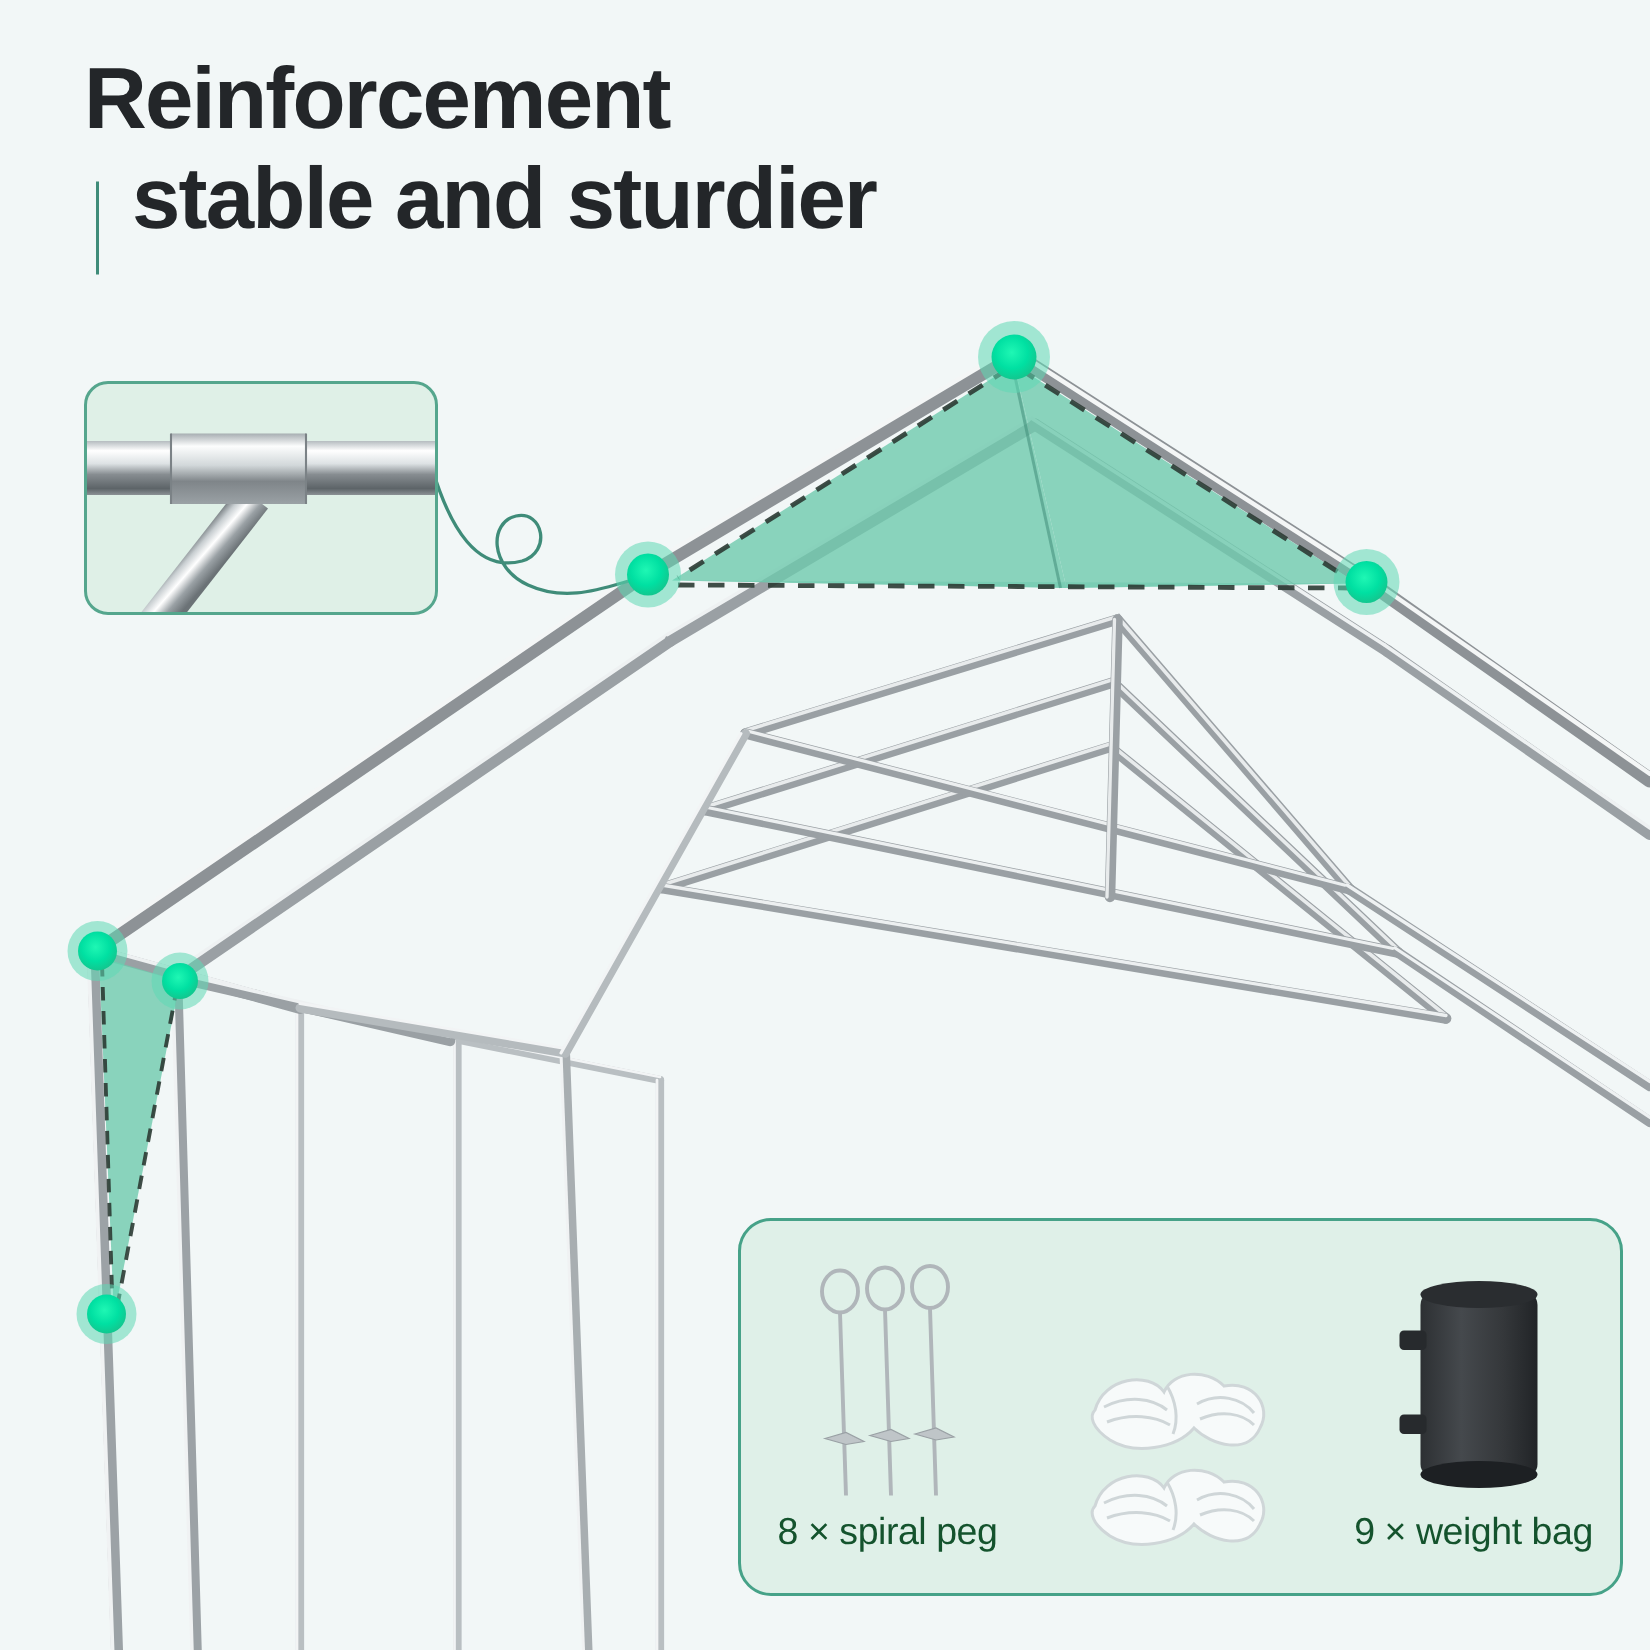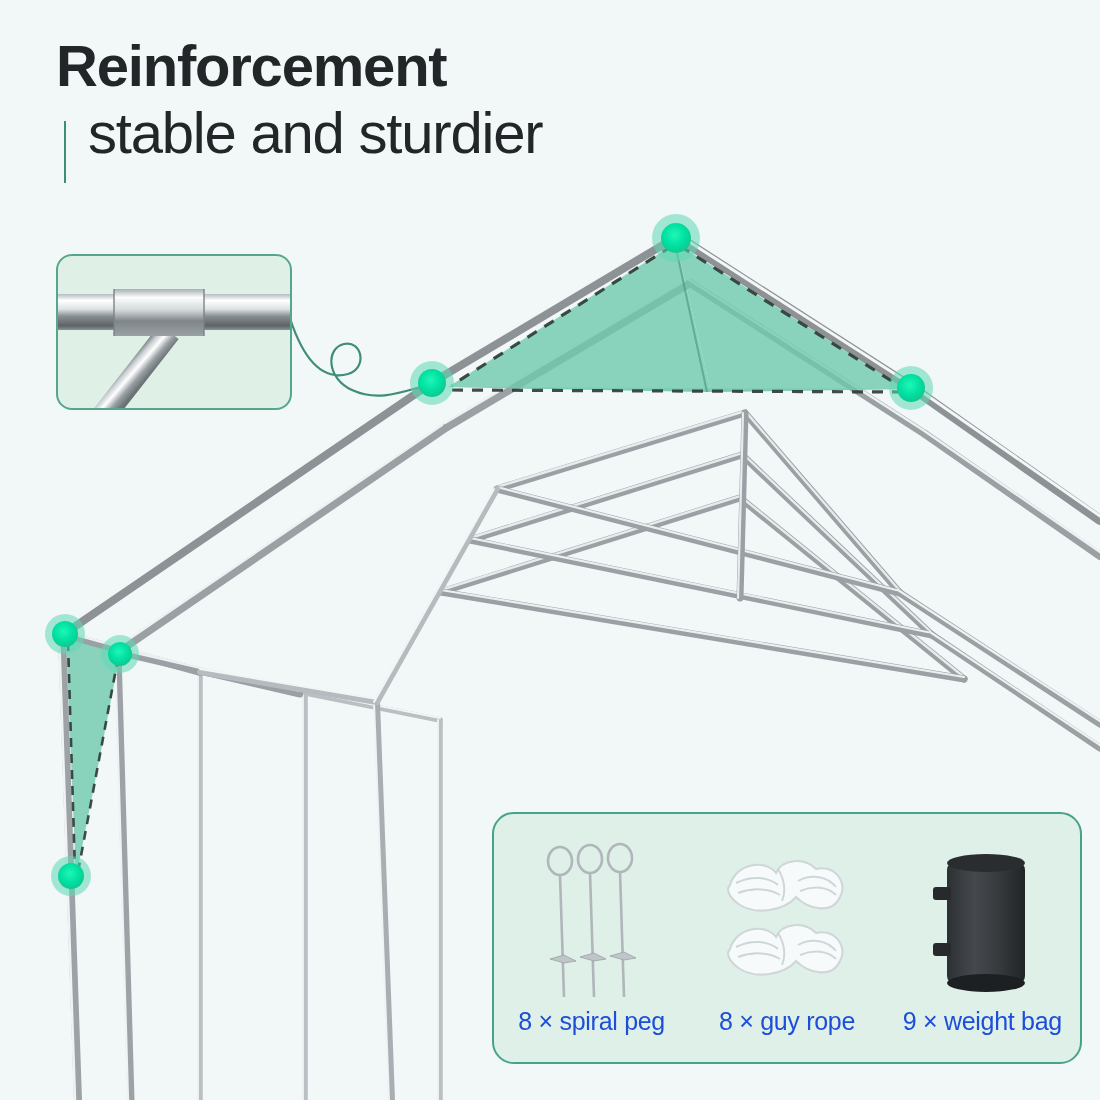--- a/index.html
+++ b/index.html
@@ -22,21 +22,21 @@
     position:absolute;left:503px;top:60px;
     font-size:27px;color:#7b8487;font-weight:normal;
     letter-spacing:-0.2px;white-space:nowrap;
   }
   .accent-bar{
     position:absolute;left:64px;top:120px;width:2px;height:62px;
     background:#3f8c79;
   }
   .title-line2{
     position:absolute;left:88px;top:103px;
-    font-size:58px;font-weight:normal;color:#232629;
+    font-size:58px;font-weight:bold;color:#232629;
     letter-spacing:-1.2px;line-height:1;white-space:nowrap;
   }
 
   
   .inset-box{
     position:absolute;left:56px;top:254px;width:232px;height:152px;
     background:#dff0e7;border:2px solid #55a68d;border-radius:16px;
     overflow:hidden;
   }
   .inset-svg{position:absolute;left:0;top:0;}
@@ -53,21 +53,21 @@
     position:absolute;left:0;top:0;width:586px;height:248px;
     display:flex;flex-direction:row;align-items:flex-end;
   }
   .acc-cell{
     flex:1 1 0;height:248px;position:relative;
     display:flex;flex-direction:column;align-items:center;justify-content:flex-end;
   }
   .acc-art{height:168px;width:100%;position:relative;}
   .acc-art svg{position:absolute;left:50%;top:0;transform:translateX(-50%);}
   .acc-label{
-    font-size:25px;color:#1d4ed8;letter-spacing:-0.3px;
+    font-size:25px;color:#14532d;letter-spacing:-0.3px;
     padding-bottom:26px;white-space:nowrap;
   }
 </style>
 </head>
 <body>
 
 <div class="stage">
 
   <div class="header">
     <div class="title-line1">Reinforcement</div>
@@ -324,21 +324,20 @@
                 <path d="M18,46 C24,24 54,20 64,34 C70,20 92,18 104,30 C124,26 136,44 128,58 C120,76 96,70 84,58 C72,72 44,76 28,66 C16,58 14,50 18,46 Z"></path>
                 <path d="M24,44 C40,36 56,38 66,46"></path>
                 <path d="M26,54 C42,48 58,50 68,56"></path>
                 <path d="M86,42 C100,34 116,38 124,48"></path>
                 <path d="M88,52 C102,46 116,48 124,56"></path>
                 <path d="M66,30 C72,40 74,52 70,62"></path>
               </g>
             </g>
           </svg>
         </div>
-        <div class="acc-label">8 × guy rope</div>
       </div>
 
       <div class="acc-cell">
         <div class="acc-art">
           <svg width="130" height="168" viewBox="0 0 130 168">
             <defs>
               <linearGradient id="bagG" x1="0" y1="0" x2="1" y2="0">
                 <stop offset="0%" stop-color="#2d3033"></stop>
                 <stop offset="35%" stop-color="#45494d"></stop>
                 <stop offset="70%" stop-color="#35383b"></stop>

